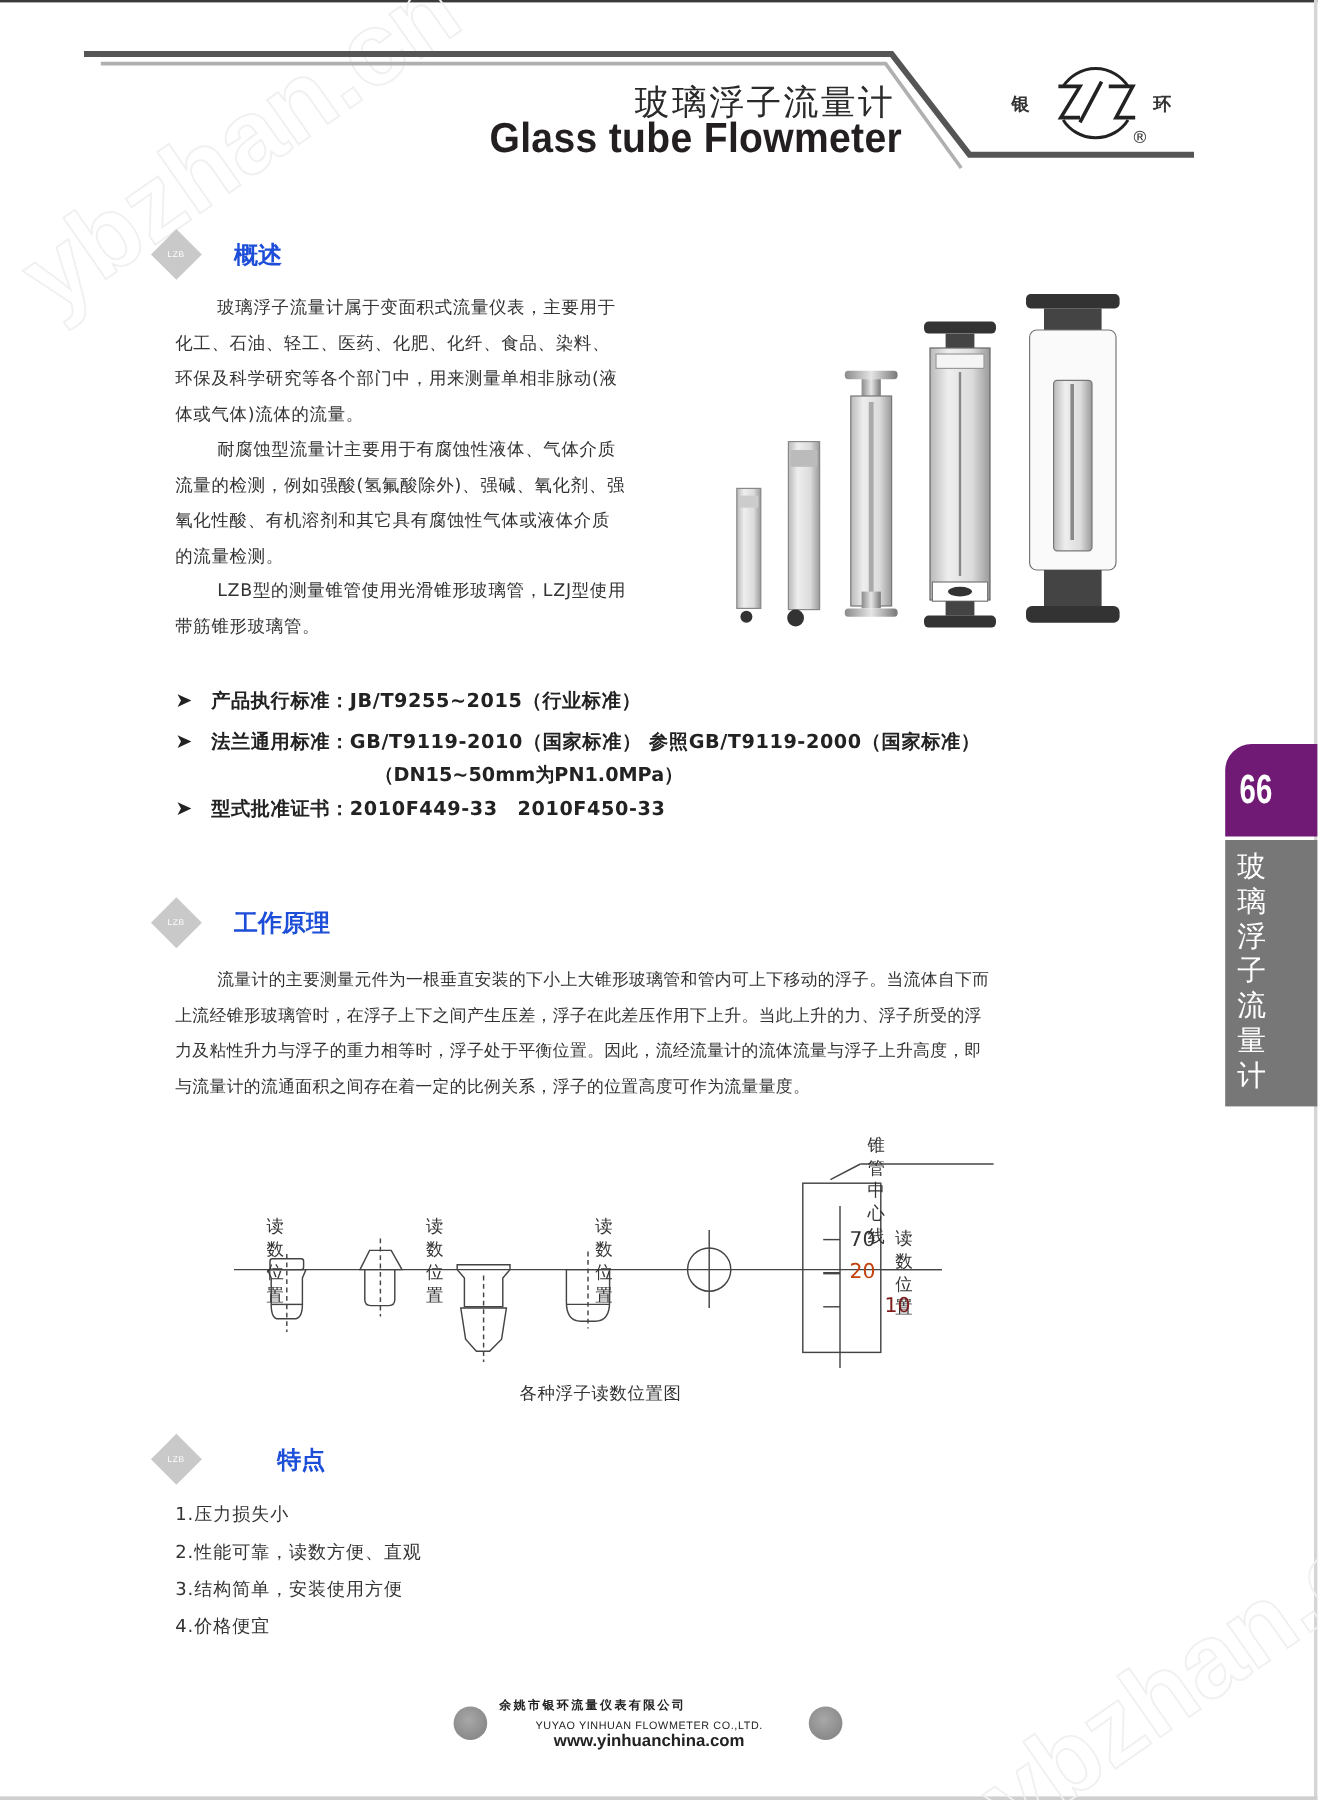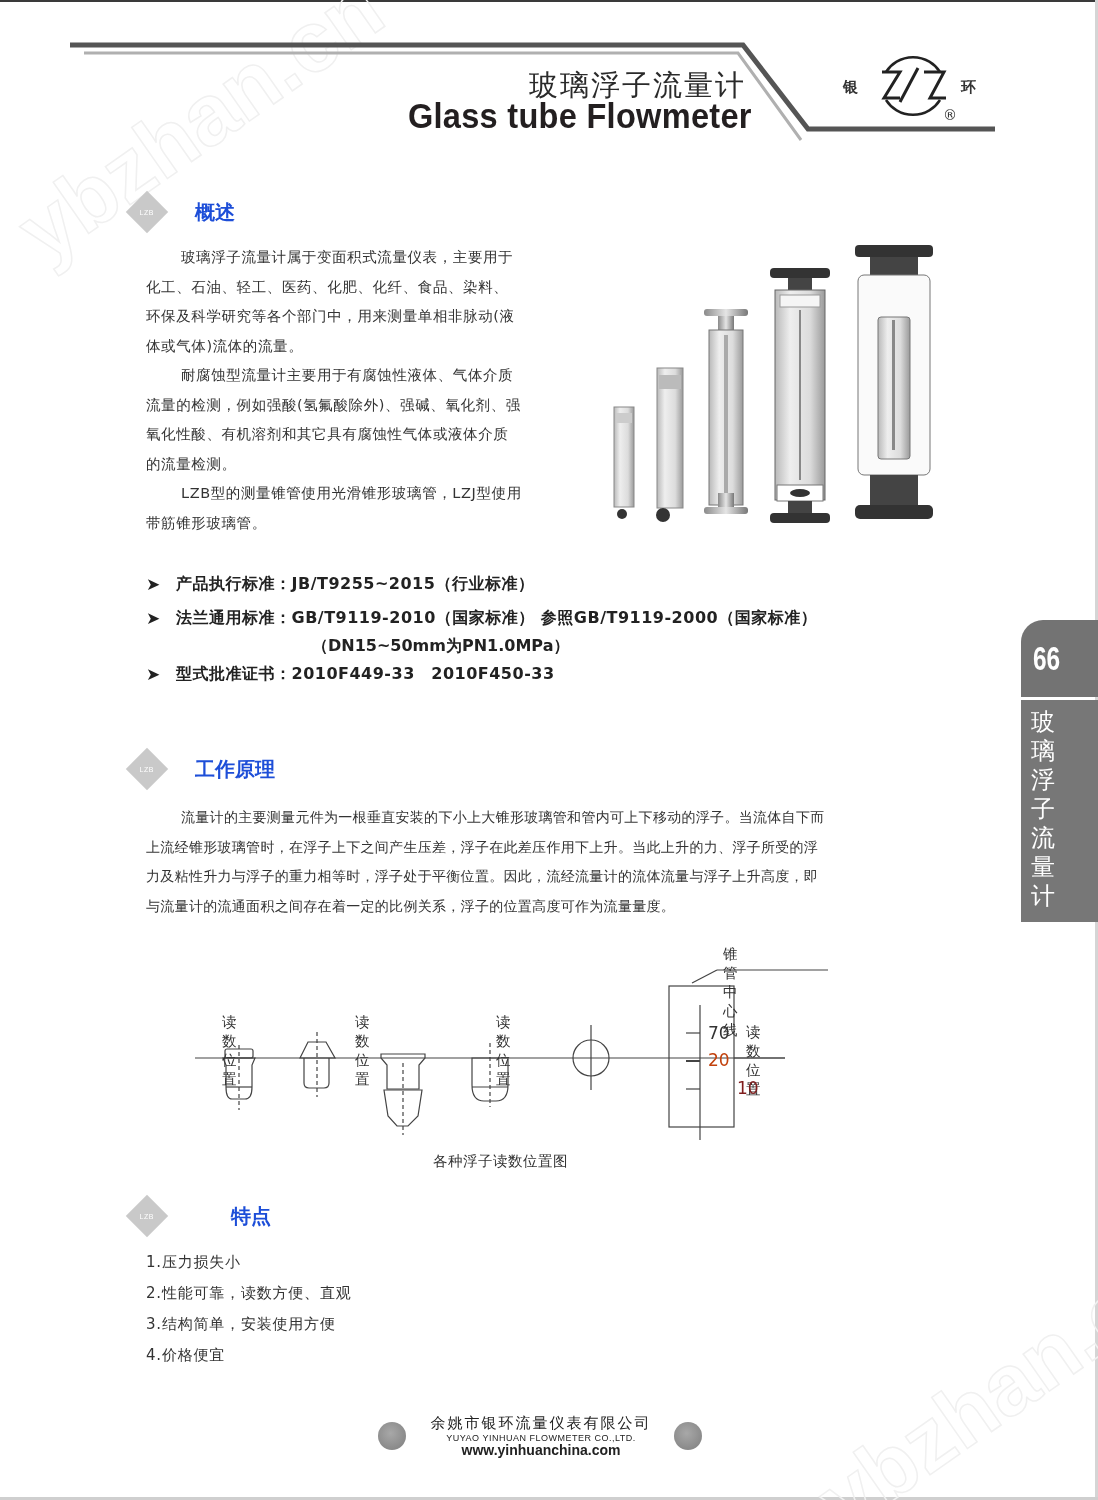--- a/index.html
+++ b/index.html
@@ -54,21 +54,21 @@
   
   .std-list { position:absolute; left:146px; top:570px; font-size:16px; font-weight:bold; color:#222; }
   .std-row { position:relative; height:28px; display:flex; align-items:center; }
   .std-row .arrow { width:30px; font-size:17px; color:#222; }
   .std-label { white-space:nowrap; letter-spacing:0.5px; }
   .std-sub { padding-left:166px; }
 
   
   .side-num {
     position:absolute; left:1021px; top:620px; width:77px; height:77px;
-    background:#737373; border-top-left-radius:22px;
+    background:#701a75; border-top-left-radius:22px;
     display:flex; align-items:center; justify-content:flex-start; padding-left:12px; box-sizing:border-box;
   }
   .side-num span {
     color:#fff; font-family:"Liberation Sans", sans-serif; font-weight:bold; font-size:34px;
     transform:scaleX(0.72); transform-origin:left center; display:inline-block;
   }
   .side-label {
     position:absolute; left:1021px; top:700px; width:77px; height:222px;
     background:#777777; color:#fff; box-sizing:border-box; padding:8px 0 0 10px;
     font-size:24px; line-height:29px; width:77px;
@@ -83,22 +83,22 @@
   .features { position:absolute; left:146px; top:1247px; font-size:15px; line-height:31px; color:#333; letter-spacing:0.8px; }
   .features div { white-space:nowrap; }
 
   
   .footer { position:absolute; left:378px; top:1414px; width:324px; height:46px; }
   .footer .dot {
     position:absolute; top:8px; width:28px; height:28px; border-radius:50%;
     background:radial-gradient(circle at 45% 40%, #a8a8a8, #8a8a8a 70%);
   }
   .footer .company-cn {
-    position:absolute; left:38px; top:0; width:250px; text-align:center;
-    font-family:"DejaVu Serif", serif; font-size:15px; font-weight:normal; letter-spacing:2px; color:#222;
+    position:absolute; left:38px; top:0; width:250px; 
+    font-family:"DejaVu Serif", serif; font-size:10px; font-weight:bold; letter-spacing:2px; color:#222;
   }
   .footer .company-en {
     position:absolute; left:38px; top:19px; width:250px; text-align:center;
     font-family:"Liberation Sans", sans-serif; font-size:9px; letter-spacing:0.5px; color:#222;
   }
   .footer .site {
     position:absolute; left:38px; top:28px; width:250px; text-align:center;
     font-family:"Liberation Sans", sans-serif; font-size:14px; font-weight:bold; color:#222;
   }
 </style>

